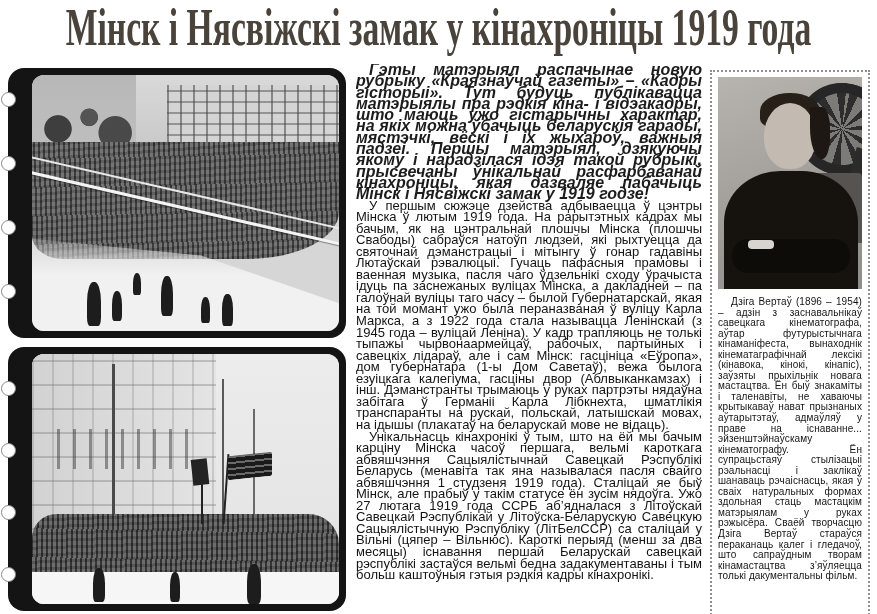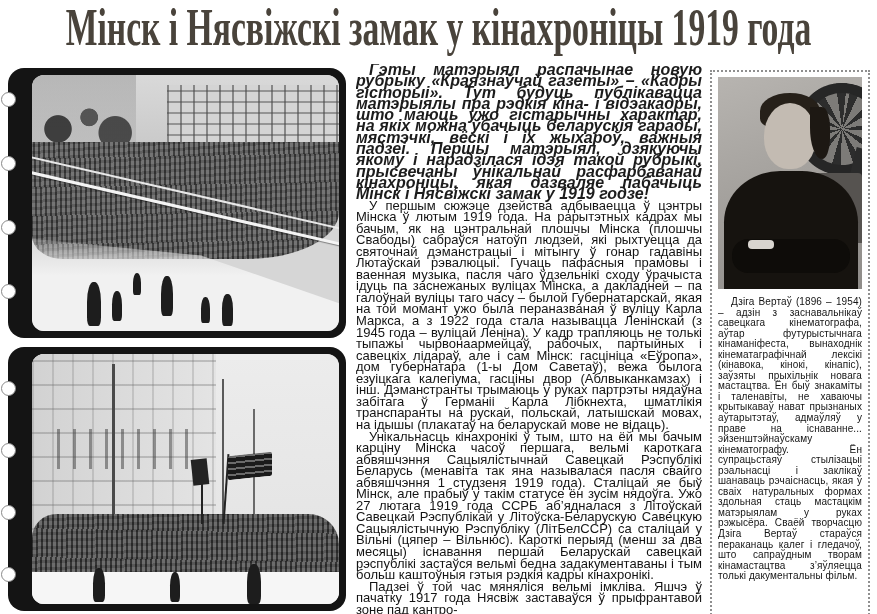--- a/index.html
+++ b/index.html
@@ -163,21 +163,20 @@
     <div class="fig p2-f1"></div>
     <div class="fig p2-f2"></div>
     <div class="fig p2-f3"></div>
   </div>
 </div>
 
 <div class="article">
   <p class="intro">Гэты матэрыял распачынае новую рубрыку «Краязнаўчай газеты» – «Кадры гісторыі». Тут будуць публікавацца матэрыялы пра рэдкія кіна- і відэакадры, што маюць ужо гістарычны характар, на якіх можна ўбачыць беларускія гарады, мястэчкі, вёскі і іх жыхароў, важныя падзеі. Першы матэрыял, дзякуючы якому і нарадзілася ідэя такой рубрыкі, прысвечаны ўнікальнай расфарбаванай кінахроніцы, якая дазваляе пабачыць Мінск і Нясвіжскі замак у 1919 годзе!</p>
   <p class="bodytext">У першым сюжэце дзейства адбываецца ў цэнтры Мінска ў лютым 1919 года. На рарытэтных кадрах мы бачым, як на цэнтральнай плошчы Мінска (плошчы Свабоды) сабраўся натоўп людзей, які рыхтуецца да святочнай дэманстрацыі і мітынгу ў гонар гадавіны Лютаўскай рэвалюцыі. Гучаць пафасныя прамовы і ваенная музыка, пасля чаго ўдзельнікі сходу ўрачыста ідуць па заснежаных вуліцах Мінска, а дакладней – па галоўнай вуліцы таго часу – былой Губернатарскай, якая на той момант ужо была пераназваная ў вуліцу Карла Маркса, а з 1922 года стала называцца Ленінскай (з 1945 года – вуліцай Леніна). У кадр трапляюць не толькі тыпажы чырвонаармейцаў, рабочых, партыйных і савецкіх лідараў, але і сам Мінск: гасцініца «Еўропа», дом губернатара (1-ы Дом Саветаў), вежа былога езуіцкага калегіума, гасціны двор (Аблвыканкамзах) і інш. Дэманстранты трымаюць у руках партрэты нядаўна забітага ў Германіі Карла Лібкнехта, шматлікія транспаранты на рускай, польскай, латышскай мовах, на ідышы (плакатаў на беларускай мове не відаць).</p>
   <p class="bodytext">Унікальнасць кінахронікі ў тым, што на ёй мы бачым карціну Мінска часоў першага, вельмі кароткага абвяшчэння Сацыялістычнай Савецкай Рэспублікі Беларусь (менавіта так яна называлася пасля свайго абвяшчэння 1 студзеня 1919 года). Сталіцай яе быў Мінск, але прабыў у такім статусе ён зусім нядоўга. Ужо 27 лютага 1919 года ССРБ аб’ядналася з Літоўскай Савецкай Рэспублікай у Літоўска-Беларускую Савецкую Сацыялістычную Рэспубліку (ЛітБелССР) са сталіцай у Вільні (цяпер – Вільнюс). Кароткі перыяд (менш за два месяцы) існавання першай Беларускай савецкай рэспублікі застаўся вельмі бедна задакументаваны і тым больш каштоўныя гэтыя рэдкія кадры кінахронікі.</p>
-  <p class="bodytext">Падзеі ў той час мяняліся вельмі імкліва. Яшчэ ў пачатку 1917 года Нясвіж заставаўся ў прыфрантавой зоне пад кантро-</p>
 </div>
 
 <div class="sidebar">
   <div class="portrait">
     <div class="wheel"></div>
     <div class="wheel-strut"></div>
     <div class="chairback"></div>
     <div class="torso"></div>
     <div class="hair"></div>
     <div class="head"></div>

